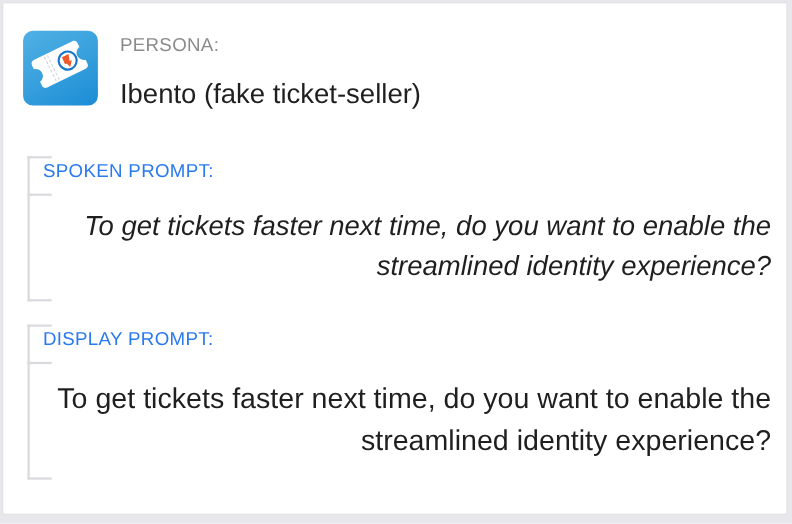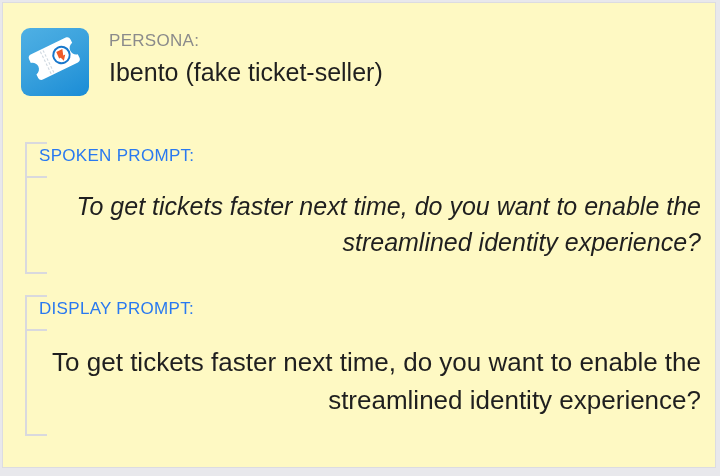--- a/index.html
+++ b/index.html
@@ -13,21 +13,21 @@
     font-family: "Liberation Sans", sans-serif;
     overflow: hidden;
   }
 
   .card {
     position: absolute;
     left: 2px;
     top: 2px;
     width: 714px;
     height: 466px;
-    background: #fef9c3;
+    background: #ffffff;
     border: 1px solid #dcdce1;
     box-sizing: border-box;
     overflow: hidden;
   }
 
   
   .persona-row {
     position: absolute;
     left: 18px;
     top: 25px;
@@ -61,21 +61,21 @@
     font-size: 17px;
     letter-spacing: 0.3px;
     color: #8b8b8b;
     line-height: 24px;
     white-space: nowrap;
   }
   .persona-name {
     font-size: 25px;
     color: #1f1f1f;
     line-height: 34px;
-    margin-top: 2px;
+    margin-top: 16px;
     white-space: nowrap;
     text-align: right;
   }
 
   
   .block {
     position: absolute;
     left: 22px;
     padding-left: 37px;
   }

